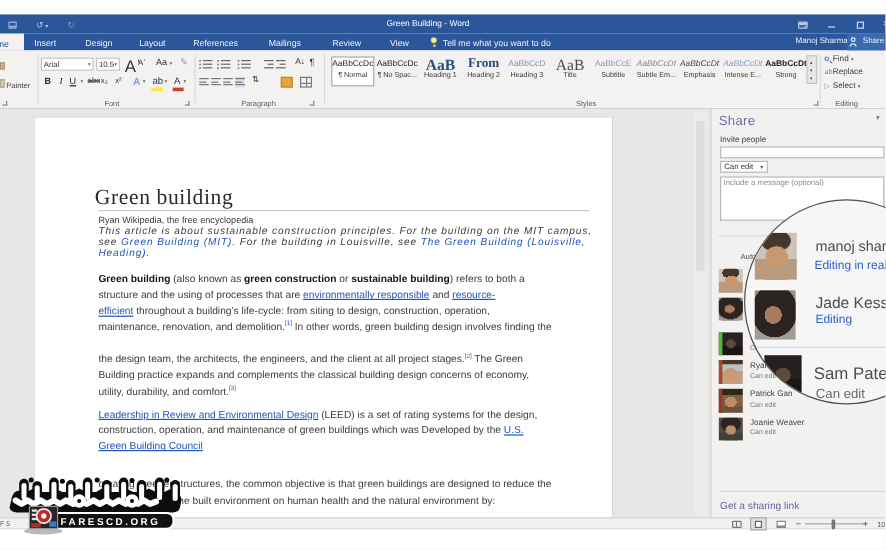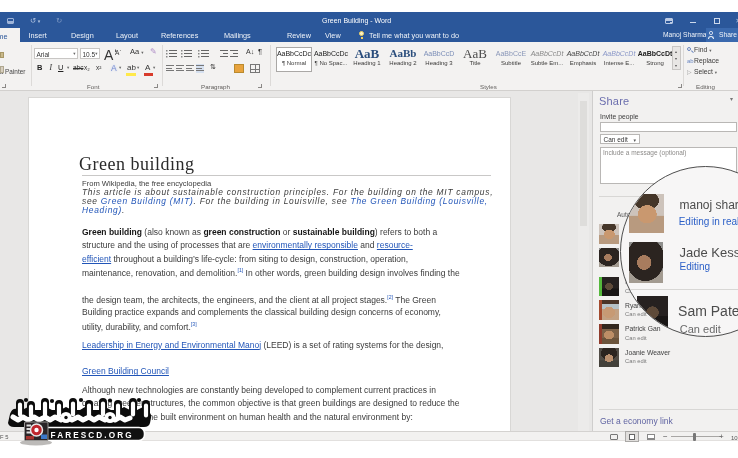--- a/index.html
+++ b/index.html
@@ -83,21 +83,21 @@
 </div>
 <div class="abs" id="tabs">
   <div id="hometab">
       <span>Home</span>
     </div>
   <span class="tabtxt" style="left:28.5px">Insert</span>
   <span class="tabtxt" style="left:71px">Design</span>
   <span class="tabtxt" style="left:116px">Layout</span>
   <span class="tabtxt" style="left:161px">References</span>
   <span class="tabtxt" style="left:224px">Mailings</span>
-  <span class="tabtxt" style="left:287px">Review</span>
+  <span class="tabtxt" style="left:277px">Review</span>
   <span class="tabtxt" style="left:325px">View</span>
   <span class="tabtxt" style="left:369px">Tell me what you want to do</span>
   <span class="tabtxt" style="left:663px;font-size:6.7px;top:4px">Manoj Sharma</span>
   <span class="tabtxt" style="left:719px;font-size:6.7px;top:4px;z-index:21">Share</span>
 </div>
 <div class="abs" id="ribbon">
   <div class="ric" style="left:-2px;top:27px;font-size:6.4px;color:#444">at Painter</div>
   <div class="abs" style="left:0px;top:10px;width:4px;height:6px;background:#c9b98a;border:1px solid #a89868"></div>
   <div class="abs" style="left:0px;top:24px;width:4px;height:7px;background:#d8cfc0;border:1px solid #b0a890"></div>
   <div class="gsep" style="left:31px"></div>
@@ -163,21 +163,21 @@
     </div>
   <div class="sitem" style="left:313px">
       <div class="sprev" style="color:#222">AaBbCcDc</div>
       <div class="slab">¶ No Spac...</div>
     </div>
   <div class="sitem" style="left:349px">
       <div class="sprev" style="font-size:13px;color:#2a4d7c;font-weight:bold;font-family:'Liberation Serif',serif">AaB</div>
       <div class="slab">Heading 1</div>
     </div>
   <div class="sitem" style="left:385px">
-      <div class="sprev" style="font-size:11px;color:#2a4d7c;font-weight:bold;font-family:'Liberation Serif',serif">AaBb</div>
+      <div class="sprev" style="font-size:11px;color:#2a4d7c;font-weight:bold;font-family:'Liberation Serif',serif">From</div>
       <div class="slab">Heading 2</div>
     </div>
   <div class="sitem" style="left:421px">
       <div class="sprev" style="color:#7d8fb8">AaBbCcD</div>
       <div class="slab">Heading 3</div>
     </div>
   <div class="sitem" style="left:457px">
       <div class="sprev" style="font-size:13px;color:#4a4a4a;font-family:'Liberation Serif',serif">AaB</div>
       <div class="slab">Title</div>
     </div>
@@ -217,34 +217,34 @@
 
   <div class="dlaunch" style="left:2px"></div>
   <div class="dlaunch" style="left:154px"></div>
   <div class="dlaunch" style="left:258px"></div>
   <div class="dlaunch" style="left:678px"></div>
 </div>
 <div class="abs" id="docarea">
   <div id="page">
     <div class="abs" style="left:50px;top:57px;font-family:'Liberation Serif',serif;font-size:18px;letter-spacing:0.5px;color:#2b2b2b;line-height:1">Green building</div>
     <div class="abs" style="left:53px;top:76.5px;width:409px;height:1px;background:#c9c8c7"></div>
-    <div class="dl" style="top:80.5px;font-size:7.6px">From Wikipedia, the free encyclopedia</div>
+    <div class="dl" style="top:80.5px;font-size:7.6px">Ryan Wikipedia, the free encyclopedia</div>
     <div class="dl hat" style="top:97.5px"><i>see <span class="lk2">Green Building (MIT)</span>. For the building in Louisville, see <span class="lk2">The Green Building (Louisville,</span></i></div>
     <div class="dl hat" style="top:88.5px"><i>This article is about sustainable construction principles. For the building on the MIT campus,</i></div>
     <div class="dl hat" style="top:106.5px"><i><span class="lk2">Heading)</span>.</i></div>
     <div class="dl" style="top:129px"><b>Green building</b> (also known as <b>green construction</b> or <b>sustainable building</b>) refers to both a</div>
     <div class="dl" style="top:142.4px">structure and the using of processes that are <span class="lk">environmentally responsible</span> and <span class="lk">resource-</span></div>
     <div class="dl" style="top:155.8px"><span class="lk">efficient</span> throughout a building’s life-cycle: from siting to design, construction, operation,</div>
     <div class="dl" style="top:169.2px">maintenance, renovation, and demolition.<sup>[1]</sup> In other words, green building design involves finding the</div>
     <div class="dl" style="top:196px">the design team, the architects, the engineers, and the client at all project stages.<sup>[2]</sup> The Green</div>
     <div class="dl" style="top:209.4px">Building practice expands and complements the classical building design concerns of economy,</div>
     <div class="dl" style="top:222.8px">utility, durability, and comfort.<sup>[3]</sup></div>
-    <div class="dl" style="top:241.5px"><span class="lk">Leadership in Energy and Environmental Manoj</span> (LEED) is a set of rating systems for the design,</div>
+    <div class="dl" style="top:241.5px"><span class="lk">Leadership in Review and Environmental Design</span> (LEED) is a set of rating systems for the design,</div>
+    <div class="dl" style="top:254.9px">construction, operation, and maintenance of green buildings which was Developed by the <span class="lk">U.S.</span></div>
     <div class="dl" style="top:268.3px"><span class="lk">Green Building Council</span></div>
-    <div class="dl" style="top:287px">Although new technologies are constantly being developed to complement current practices in</div>
     <div class="dl" style="top:300.4px">creating greener structures, the common objective is that green buildings are designed to reduce the</div>
     <div class="dl" style="top:313.8px">overall impact of the built environment on human health and the natural environment by:</div>
   </div>
   <div class="abs" style="left:578px;top:2px;width:11px;height:338px;background:#ecebea"></div>
   <div class="abs" style="left:580px;top:10px;width:7px;height:125px;background:#dedddb"></div>
 </div>
 <div class="abs" id="pane">
   <div class="pn" style="left:6px;top:5px;font-size:11px;color:#6b6eae;letter-spacing:0.2px">Share</div>
   <div class="pn" style="left:137px;top:5px;font-size:6px;color:#777">▾</div>
   <div class="pn" style="left:7px;top:23px;font-size:6.8px;color:#3b3b3b">Invite people</div>
@@ -271,21 +271,21 @@
   <div class="pn nm" style="left:32px;top:159px">Jade Kessler</div>
   <div class="pn nm" style="left:32px;top:188px">Sam Patel</div>
   <div class="pn sb" style="left:32px;top:197.5px">Can edit</div>
   <div class="pn nm" style="left:32px;top:211.5px">Ryan Danner</div>
   <div class="pn sb" style="left:32px;top:221px">Can edit</div>
   <div class="pn nm" style="left:32px;top:235px">Patrick Gan</div>
   <div class="pn sb" style="left:32px;top:244.5px">Can edit</div>
   <div class="pn nm" style="left:32px;top:258.5px">Joanie Weaver</div>
   <div class="pn sb" style="left:32px;top:268px">Can edit</div>
   <div class="pn" style="left:6px;top:318px;width:140px;height:1px;background:#d8d7d5"></div>
-  <div class="pn" style="left:7px;top:325.5px;font-size:8.5px;color:#6064a2">Get a economy link</div>
+  <div class="pn" style="left:7px;top:325.5px;font-size:8.5px;color:#6064a2">Get a sharing link</div>
 </div>
 <div class="abs" id="mag">
   <div class="avatar avM" style="left:8.3px;top:27.3px;width:35.5px;height:39px"></div>
   <div class="mg" style="left:59px;top:31.5px;font-size:12px;color:#4c4c4c">manoj sharma</div>
   <div class="mg" style="left:58.2px;top:49.8px;font-size:10px;color:#2b5fc7">Editing in real…</div>
   <div class="avatar avJ" style="left:8.3px;top:74.8px;width:34px;height:41px"></div>
   <div class="mg" style="left:59px;top:78.6px;font-size:13px;color:#4c4c4c">Jade Kessler</div>
   <div class="mg" style="left:59px;top:94.9px;font-size:10px;color:#2b5fc7">Editing</div>
   <div class="mg" style="left:7px;top:122.3px;width:180px;height:1px;background:#d8d7d5"></div>
   <div class="avatar avS" style="left:16.8px;top:129.3px;width:31px;height:33px"></div>

